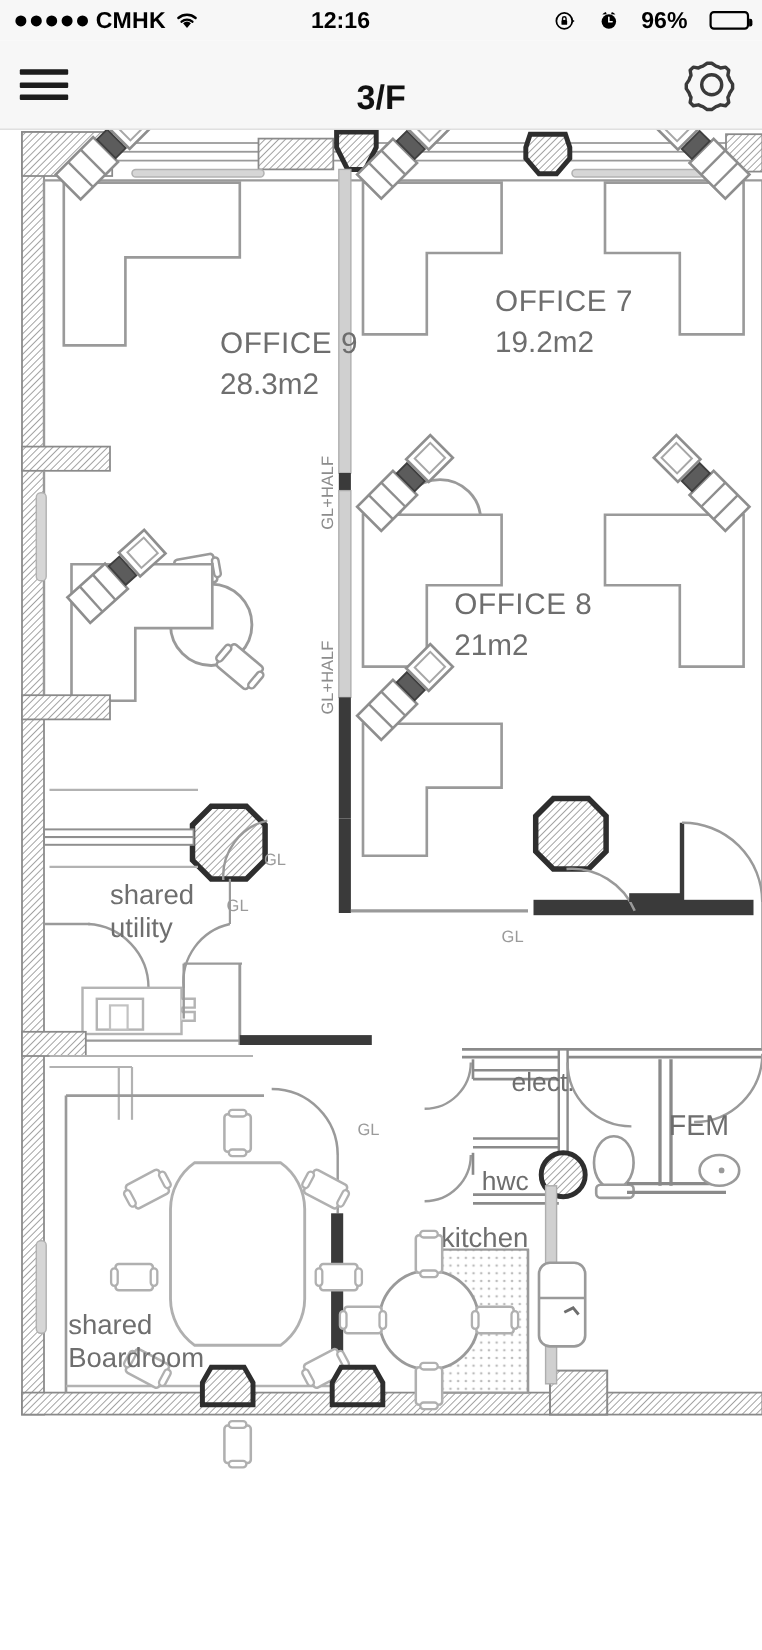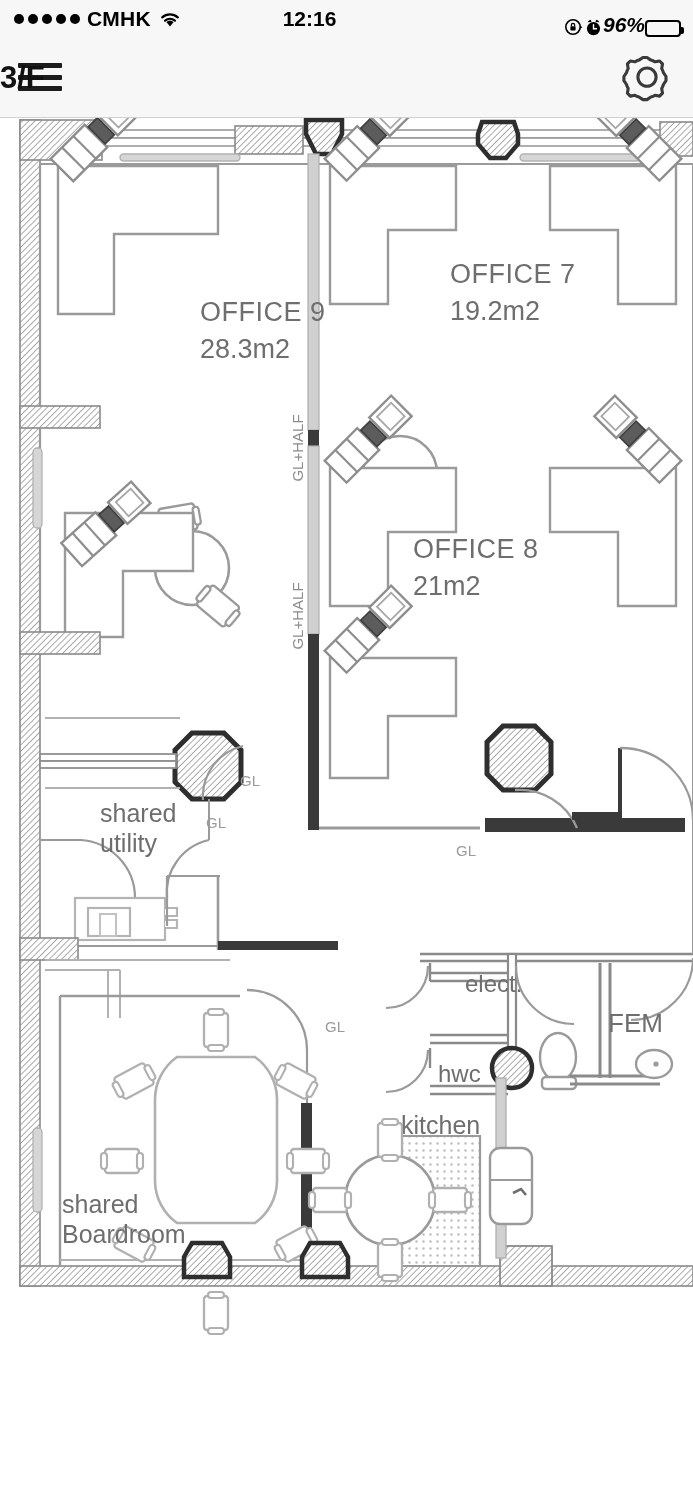--- a/index.html
+++ b/index.html
@@ -15,40 +15,40 @@
     position:absolute; left:0; top:0; width:693px; height:37px;
     background:#f7f7f7;
     display:flex; align-items:center;
     font-size:21px; font-weight:bold; color:#000;
   }
   #sb-left{ position:absolute; left:14px; top:0; height:37px; display:flex; align-items:center; gap:7px; }
   .dots{ display:flex; gap:4px; align-items:center; }
   .dot{ width:10px; height:10px; border-radius:50%; background:#000; display:block; }
   #carrier{ font-size:21px; font-weight:bold; letter-spacing:.2px; }
   #sb-center{ position:absolute; left:0; width:619px; text-align:center; top:0; height:37px; line-height:37px; font-size:21px; font-weight:bold; }
-  #sb-right{ position:absolute; right:12px; top:0; height:37px; display:flex; align-items:flex-end; gap:0;font-style:italic; }
+  #sb-right{ position:absolute; right:12px; top:0; height:37px; display:flex; align-items:center; gap:20px; }
   #battery-pct{ font-size:21px; font-weight:bold; }
   .batt{ width:36px; height:17px; border:2px solid #000; border-radius:4px; position:relative; padding:2px; }
   .batt .fill{ height:100%; background:#000; border-radius:1px; }
   .batt:after{ content:""; position:absolute; right:-5px; top:5px; width:3px; height:7px; background:#000; border-radius:0 2px 2px 0; }
 
   
   #nav-bar{
     position:absolute; left:0; top:37px; width:693px; height:81px;
     background:#f7f7f7; border-bottom:1px solid #d2d2d2;
   }
   #menu-button{
     position:absolute; left:18px; top:50%; transform:translateY(-50%);
     width:44px; height:34px; display:flex; flex-direction:column;
     justify-content:space-between; cursor:pointer; background:none; border:none; padding:3px 0;
   }
   #menu-button span{ display:block; height:5px; background:#1c1c1c; border-radius:1px; }
   #nav-title{
-    position:absolute; left:0; width:693px; top:0; height:81px;
-    line-height:81px; font-size:31px; font-weight:bold; color:#111;
+    position:absolute; left:0; width:693px; top:11px; height:81px;
+    line-height:81px; text-align:center; font-size:31px; font-weight:bold; color:#111;
   }
   #settings-button{
     position:absolute; right:20px; top:50%; transform:translateY(-50%);
     width:52px; height:52px; cursor:pointer; background:none; border:none;
   }
 
   
   #plan-area{
     position:absolute; left:0; top:118px; width:693px; height:1382px; background:#fff;
     overflow:hidden;

